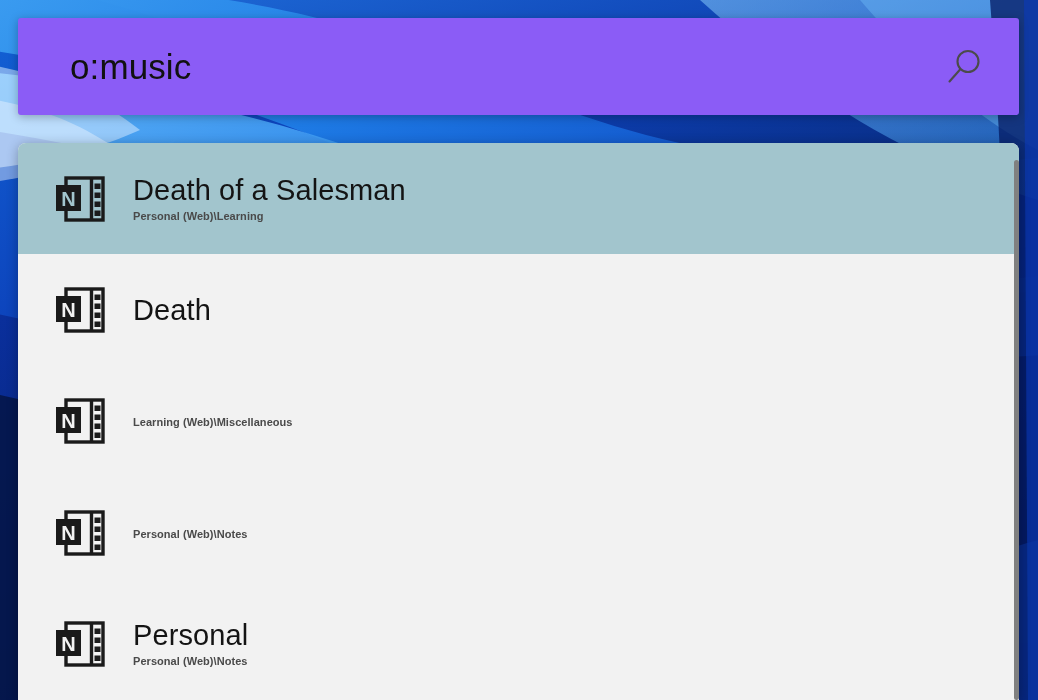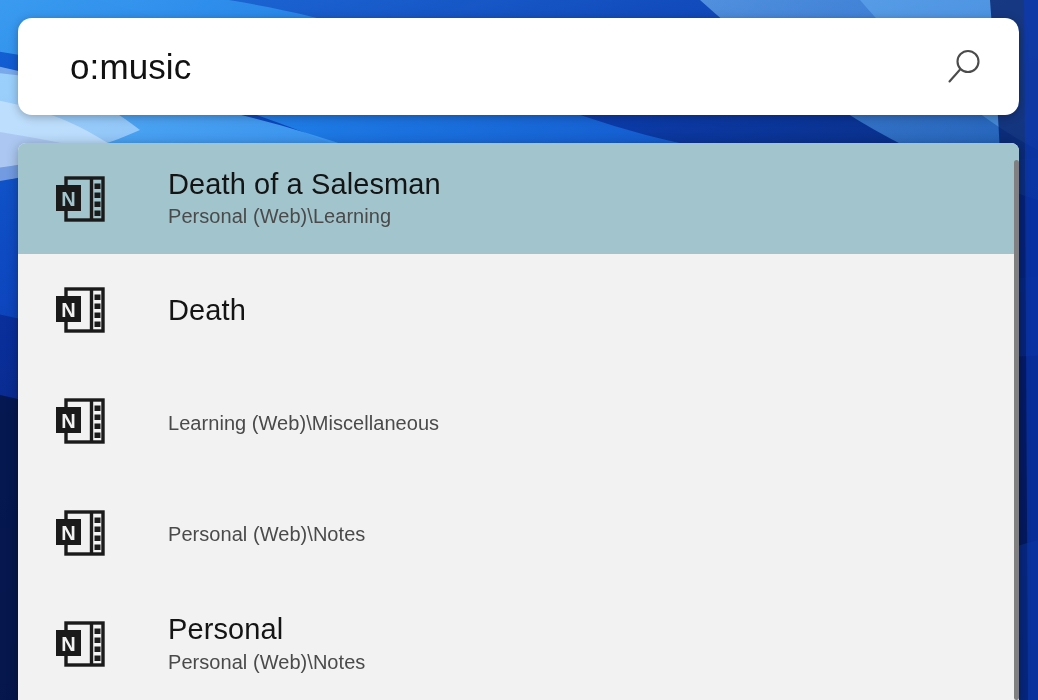--- a/index.html
+++ b/index.html
@@ -28,22 +28,22 @@
     display: block;
   }
 
   
   #search-box {
     position: absolute;
     left: 18px;
     top: 18px;
     width: 1001px;
     height: 97px;
-    background: #ffffff;
-    border-radius: 14px;
+    background: #8b5cf6;
+    border-radius: 3px;
     box-shadow: 0 2px 10px rgba(0,0,0,0.28);
     display: flex;
     align-items: center;
     padding: 0 28px 0 52px;
   }
   #search-input-text {
     flex: 1 1 auto;
     font-size: 35px;
     color: #111111;
     font-family: "Liberation Sans", sans-serif;
@@ -104,36 +104,35 @@
     align-items: center;
     justify-content: center;
   }
 
   .result-text {
     flex: 1 1 auto;
     min-width: 0;
     display: flex;
     flex-direction: column;
     justify-content: center;
-    margin-left: 35px;
   }
   .result-title {
     font-size: 29px;
     color: #141414;
     font-weight: 400;
     line-height: 1.12;
     white-space: nowrap;
     overflow: hidden;
     text-overflow: ellipsis;
     letter-spacing: 0.1px;
   }
   .result-subtitle {
-    font-size: 20px;
+    font-size: 11px;
     color: #4a4a4a;
-    font-weight: 400;
+    font-weight: 700;
     line-height: 1.25;
     margin-top: 4px;
     white-space: nowrap;
     overflow: hidden;
     text-overflow: ellipsis;
     letter-spacing: 0.05px;
   }
 
   
   #scrollbar-track {

